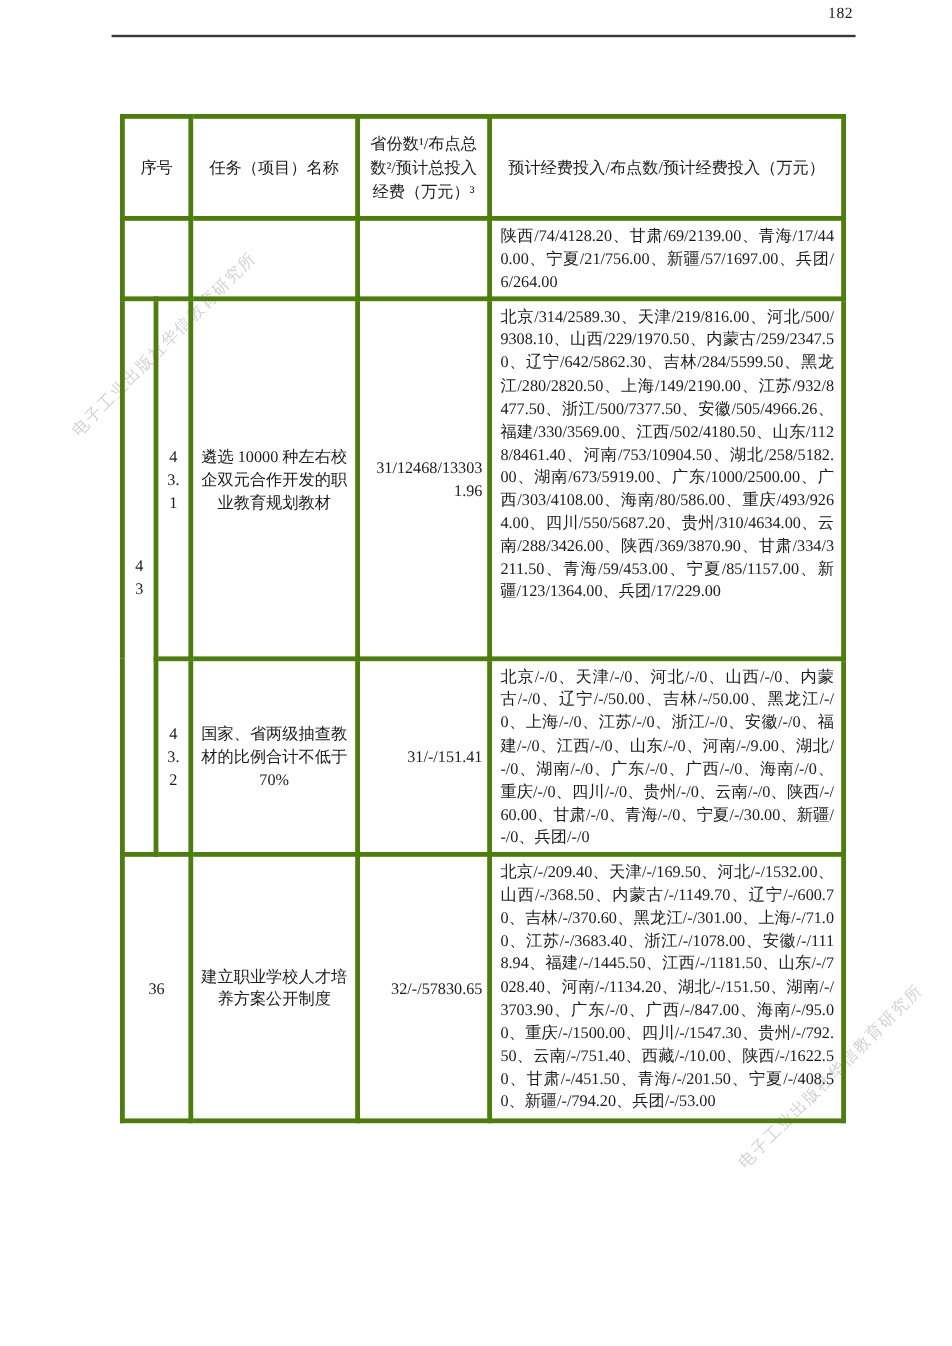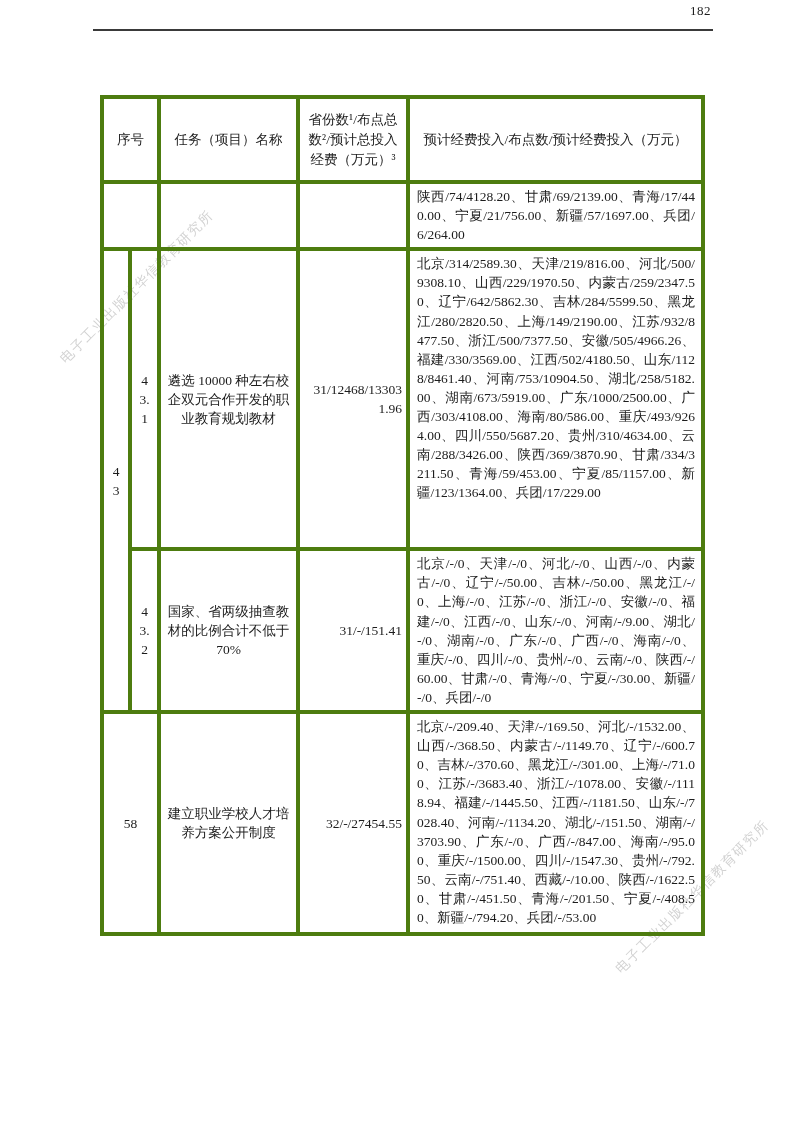--- a/index.html
+++ b/index.html
@@ -156,20 +156,20 @@
       <tr class="r-432">
         <td class="serial vtext">4
 3.
 2</td>
         <td class="task">国家、省两级抽查教材的比例合计不低于 70%</td>
         <td class="totals">31/-/151.41</td>
         <td class="prov">北京/-/0、天津/-/0、河北/-/0、山西/-/0、内蒙古/-/0、辽宁/-/50.00、吉林/-/50.00、黑龙江/-/0、上海/-/0、江苏/-/0、浙江/-/0、安徽/-/0、福建/-/0、江西/-/0、山东/-/0、河南/-/9.00、湖北/-/0、湖南/-/0、广东/-/0、广西/-/0、海南/-/0、重庆/-/0、四川/-/0、贵州/-/0、云南/-/0、陕西/-/60.00、甘肃/-/0、青海/-/0、宁夏/-/30.00、新疆/-/0、兵团/-/0</td>
       </tr>
 
       <tr class="r-44">
-        <td colspan="2" class="serial">58</td>
+        <td colspan="2" class="serial">36</td>
         <td class="task">建立职业学校人才培养方案公开制度</td>
-        <td class="totals">32/-/27454.55</td>
+        <td class="totals">32/-/57830.65</td>
         <td class="prov">北京/-/209.40、天津/-/169.50、河北/-/1532.00、山西/-/368.50、内蒙古/-/1149.70、辽宁/-/600.70、吉林/-/370.60、黑龙江/-/301.00、上海/-/71.00、江苏/-/3683.40、浙江/-/1078.00、安徽/-/1118.94、福建/-/1445.50、江西/-/1181.50、山东/-/7028.40、河南/-/1134.20、湖北/-/151.50、湖南/-/3703.90、广东/-/0、广西/-/847.00、海南/-/95.00、重庆/-/1500.00、四川/-/1547.30、贵州/-/792.50、云南/-/751.40、西藏/-/10.00、陕西/-/1622.50、甘肃/-/451.50、青海/-/201.50、宁夏/-/408.50、新疆/-/794.20、兵团/-/53.00</td>
       </tr>
     </tbody>
   </table>
 </div>
 
 </body></html>

